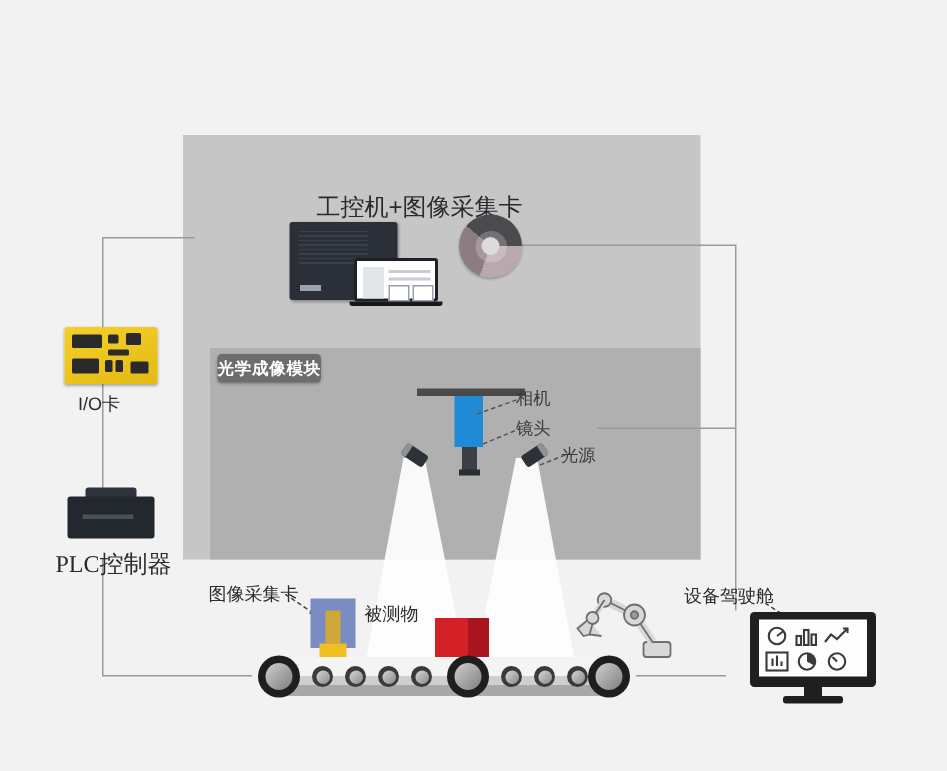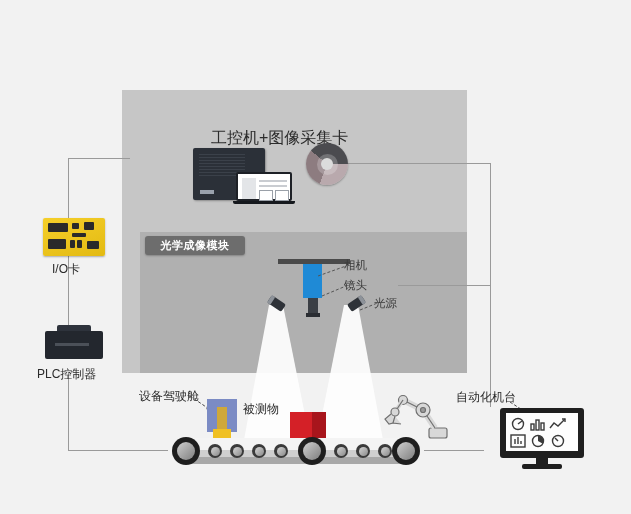--- a/index.html
+++ b/index.html
@@ -14,21 +14,21 @@
   .abs{position:absolute;}
 
   
   .badge{
     background:#6d6d6d;color:#fff;font-weight:bold;
     border-radius:3px;display:flex;align-items:center;justify-content:center;
     letter-spacing:1px;box-shadow:0 1px 2px rgba(0,0,0,.25);
   }
   #title-badge{left:14px;top:18px;width:128px;height:28px;font-size:14.5px;}
   #badge-vision{left:128px;top:93px;width:98px;height:19px;font-size:11px;letter-spacing:.5px;}
-  #badge-optical{left:145px;top:236px;width:100px;height:19px;font-size:11px;letter-spacing:.5px;}
+  #badge-optical{left:145px;top:236px;width:69px;height:19px;font-size:11px;letter-spacing:.5px;}
 
   
   #panel-outer{
     left:122px;top:90px;width:345px;height:283px;
     background:#c6c6c6;
   }
   #panel-inner{
     left:140px;top:232px;width:327px;height:141px;
     background:#b0b0b0;
   }
@@ -217,23 +217,23 @@
     <div class="chip" style="left:34px;top:22px;width:5px;height:8px;"></div>
     <div class="chip" style="left:44px;top:23px;width:12px;height:8px;"></div>
   </div>
   <div class="abs lab-b" style="left:52px;top:261px;font-size:12px;">I/O卡</div>
 
   <div class="abs" id="plc">
     <div class="top"></div>
     <div class="body"></div>
     <div class="slot"></div>
   </div>
-  <div class="abs lab-b" style="left:37px;top:366px;font-size:12px;">PLC控制器</div>
-
-  <div class="abs lab-b" style="left:139px;top:388px;font-size:12px;">设备驾驶舱</div>
+  <div class="abs lab-b" style="left:37px;top:366px;font-size:16px;font-family:Liberation Serif, serif;">PLC控制器</div>
+
+  <div class="abs lab-b" style="left:139px;top:388px;font-size:12px;">图像采集卡</div>
   <svg class="abs" style="left:190px;top:396px;width:26px;height:18px;">
     <line x1="0" y1="0" x2="22" y2="15" stroke="#444" stroke-width="1" stroke-dasharray="3,2"></line>
     <polygon points="22,15 16,13 19,10" fill="#444"></polygon>
   </svg>
   <div class="abs" id="proc">
     <div class="blue"></div>
     <div class="armv"></div>
     <div class="armb"></div>
   </div>
 
@@ -285,21 +285,21 @@
         <i></i>
       </div>
     <div class="roller-sm" style="left:206px;">
         <i></i>
       </div>
     <div class="roller-lg" style="left:220px;">
         <i></i>
       </div>
   </div>
 
-  <div class="abs lab-b" style="left:456px;top:389px;font-size:12px;">自动化机台</div>
+  <div class="abs lab-b" style="left:456px;top:389px;font-size:12px;">设备驾驶舱</div>
   <svg class="abs" style="left:510px;top:402px;width:26px;height:16px;">
     <line x1="0" y1="0" x2="20" y2="13" stroke="#444" stroke-width="1" stroke-dasharray="3,2"></line>
     <polygon points="20,13 14,11 17,8" fill="#444"></polygon>
   </svg>
 
   <div class="abs" id="monitor">
     <div class="frame">
       <div class="scr">
         <svg class="dicon" style="left:4px;top:4px;width:16px;height:14px;" viewBox="0 0 16 14">
           <circle cx="8" cy="7" r="5.5"></circle>

